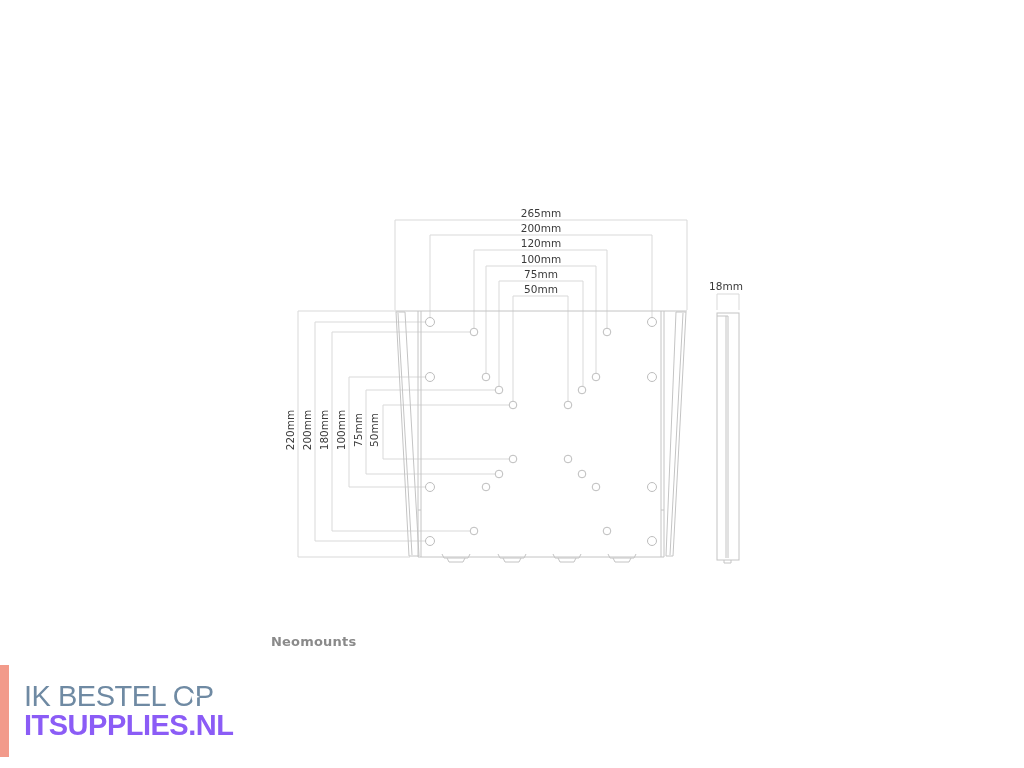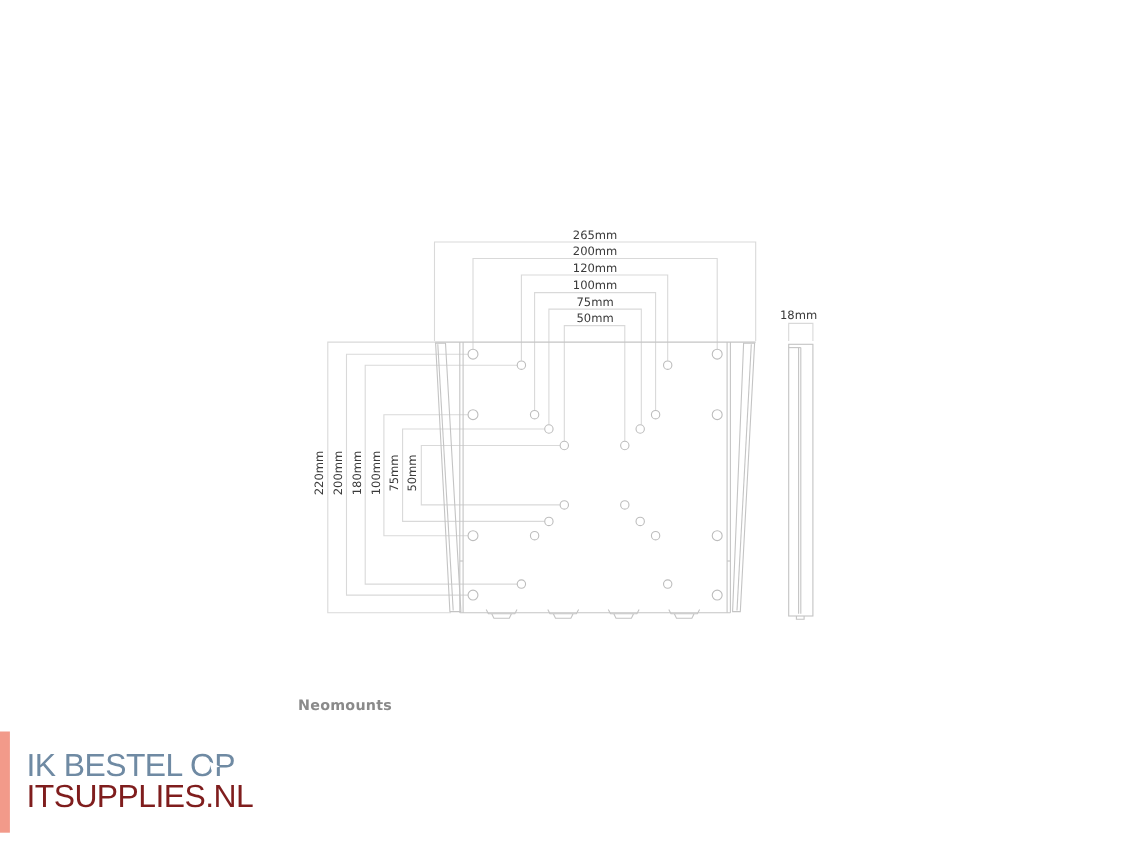--- a/index.html
+++ b/index.html
@@ -3,21 +3,21 @@
 <meta charset="utf-8">
 <style>
   html, body { margin:0; padding:0; background:#ffffff; }
   body { width:1024px; height:768px; position:relative; overflow:hidden; font-family:"DejaVu Sans", sans-serif; }
   #drawing { position:absolute; left:0; top:0; }
   .dim-label { font-family:"DejaVu Sans", sans-serif; font-size:10.5px; fill:#3a3a3a; }
   .brand { position:absolute; left:271px; top:611px; font-family:"DejaVu Sans", sans-serif; font-size:13px; font-weight:bold; color:#8a8a8a; letter-spacing:0.2px;margin-top:23px; }
   .logo { position:absolute; left:0; top:665px; width:230px; height:92px; }
   .logo-bar { position:absolute; left:0; top:0; width:9px; height:92px; background:#f29a8a; }
   .logo-line1 { position:absolute; left:24px; top:16px; font-family:"Liberation Sans", sans-serif; font-weight:normal; font-size:29px; color:#6f8aa3; letter-spacing:-0.5px; line-height:30px; white-space:nowrap; }
-  .logo-line2 { position:absolute; left:24px; top:45px; font-family:"Liberation Sans", sans-serif; font-weight:normal; font-size:29px; color:#7f1d1d; letter-spacing:-0.5px; line-height:30px; white-space:nowrap; }
+  .logo-line2 { position:absolute; left:24px; top:45px; font-family:"Liberation Sans", sans-serif; font-weight:bold; font-size:29px; color:#8b5cf6; letter-spacing:-0.5px; line-height:30px; white-space:nowrap; }
 </style>
 </head>
 <body>
 
 <svg id="drawing" width="1024" height="768" viewBox="0 0 1024 768">
   <g stroke="#d9d9d9" stroke-width="1" fill="none">
 
     <g>
       <polyline points="395,310 395,220 687,220 687,310"></polyline>
       <polyline points="430,318 430,235 652,235 652,318"></polyline>

